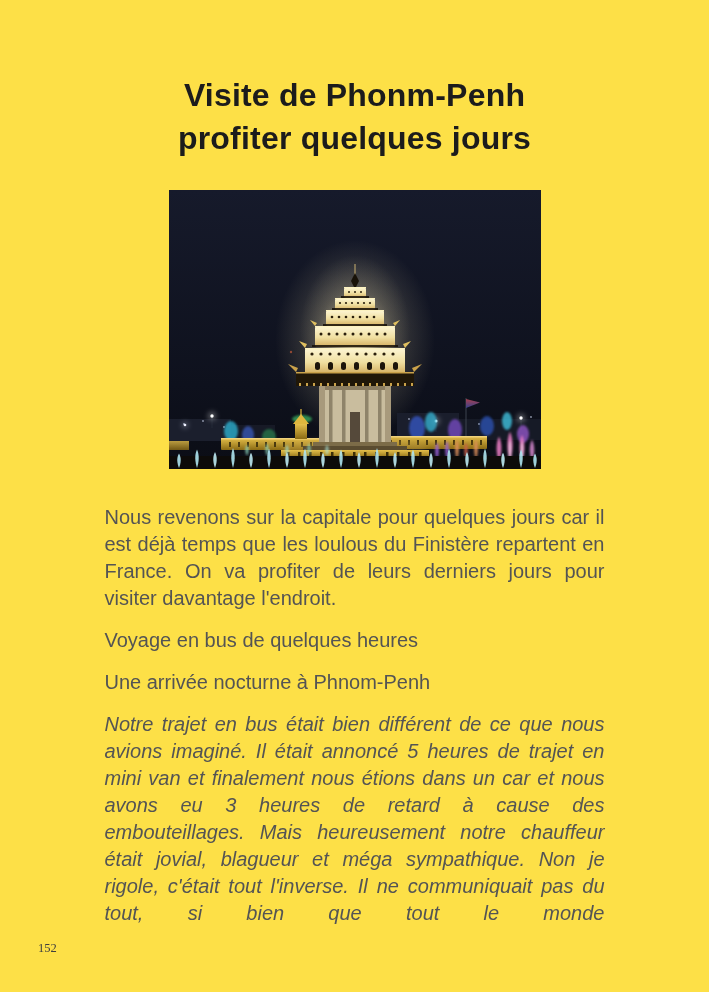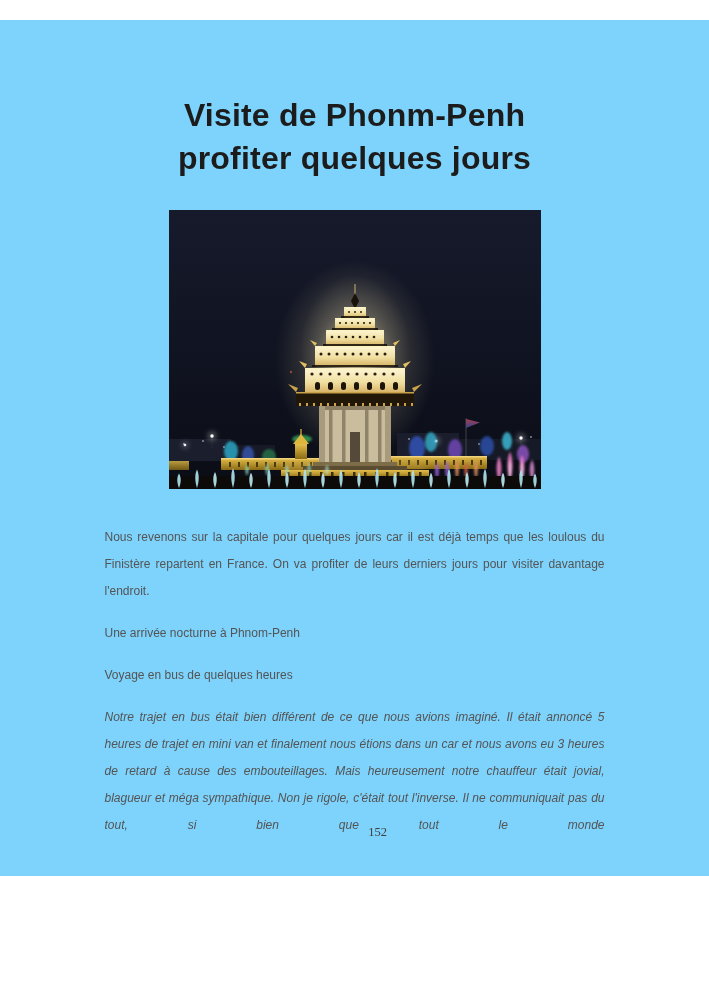--- a/index.html
+++ b/index.html
@@ -1,41 +1,40 @@
 <!DOCTYPE html>
 <html lang="fr"><head>
 <meta charset="utf-8">
 <style>
   html,body { margin:0; padding:0; background:#ffffff; }
   body { width:709px; height:992px; font-family:"Liberation Sans", sans-serif; }
-  .page { position:relative; width:709px; height:856px; overflow:hidden; background:#7dd3fc;margin-top:20px; }
+  .page { position:relative; width:709px; height:992px; overflow:hidden; background:#fde047; }
 
   h1.title {
     margin:0; padding-top:74px;
     text-align:center;
     font-size:32px; line-height:43px; font-weight:700;
     color:#1c1c1c; letter-spacing:.2px;
   }
   h1.title span { display:block; }
 
   figure.photo { margin:30px auto 0; width:372px; height:279px; padding:0; }
   figure.photo svg { display:block; }
 
   .bodytext {
     width:500px; margin:35px auto 0;
     text-align:justify;
-    font-size:12px; line-height:27px;
+    font-size:20px; line-height:27px;
     color:#545454;
   }
   .bodytext p { margin:0 0 15px 0; }
   .bodytext p.cut { text-align-last:justify; margin-bottom:0;font-style:italic; }
 
   .pagenum {
-    position:absolute; left:8px; right:0; bottom:36px;
-    text-align:center;
+    position:absolute; left:0; right:0; bottom:36px;
     font-family:"Liberation Serif", serif;
     font-size:12.5px; color:#3f3f3f;padding-left:38px;
   }
 </style>
 </head>
 <body>
 
 <div class="page">
 
   <h1 class="title">
@@ -342,20 +341,20 @@
         <use href="#jet" transform="translate(316,278) scale(1,1.2)" fill="#aee4ef" opacity="0.9"></use>
         <use href="#jet" transform="translate(334,278) scale(1,0.95)" fill="#bce9f2" opacity="0.9"></use>
         <use href="#jet" transform="translate(352,278) scale(1,1.15)" fill="#aee4ef" opacity="0.9"></use>
         <use href="#jet" transform="translate(366,278) scale(1,0.9)" fill="#aee4ef" opacity="0.9"></use>
       </g>
     </svg>
   </figure>
 
   <div class="bodytext">
     <p>Nous revenons sur la capitale pour quelques jours car il est déjà temps que les loulous du Finistère repartent en France. On va profiter de leurs derniers jours pour visiter davantage l'endroit.</p>
+    <p>Voyage en bus de quelques heures</p>
     <p>Une arrivée nocturne à Phnom-Penh</p>
-    <p>Voyage en bus de quelques heures</p>
     <p class="cut">Notre trajet en bus était bien différent de ce que nous avions imaginé. Il était annoncé 5 heures de trajet en mini van et finalement nous étions dans un car et nous avons eu 3 heures de retard à cause des embouteillages. Mais heureusement notre chauffeur était jovial, blagueur et méga sympathique. Non je rigole, c'était tout l'inverse. Il ne communiquait pas du tout, si bien que tout le monde</p>
   </div>
 
   <div class="pagenum">152</div>
 
 </div>
 
 </body></html>

